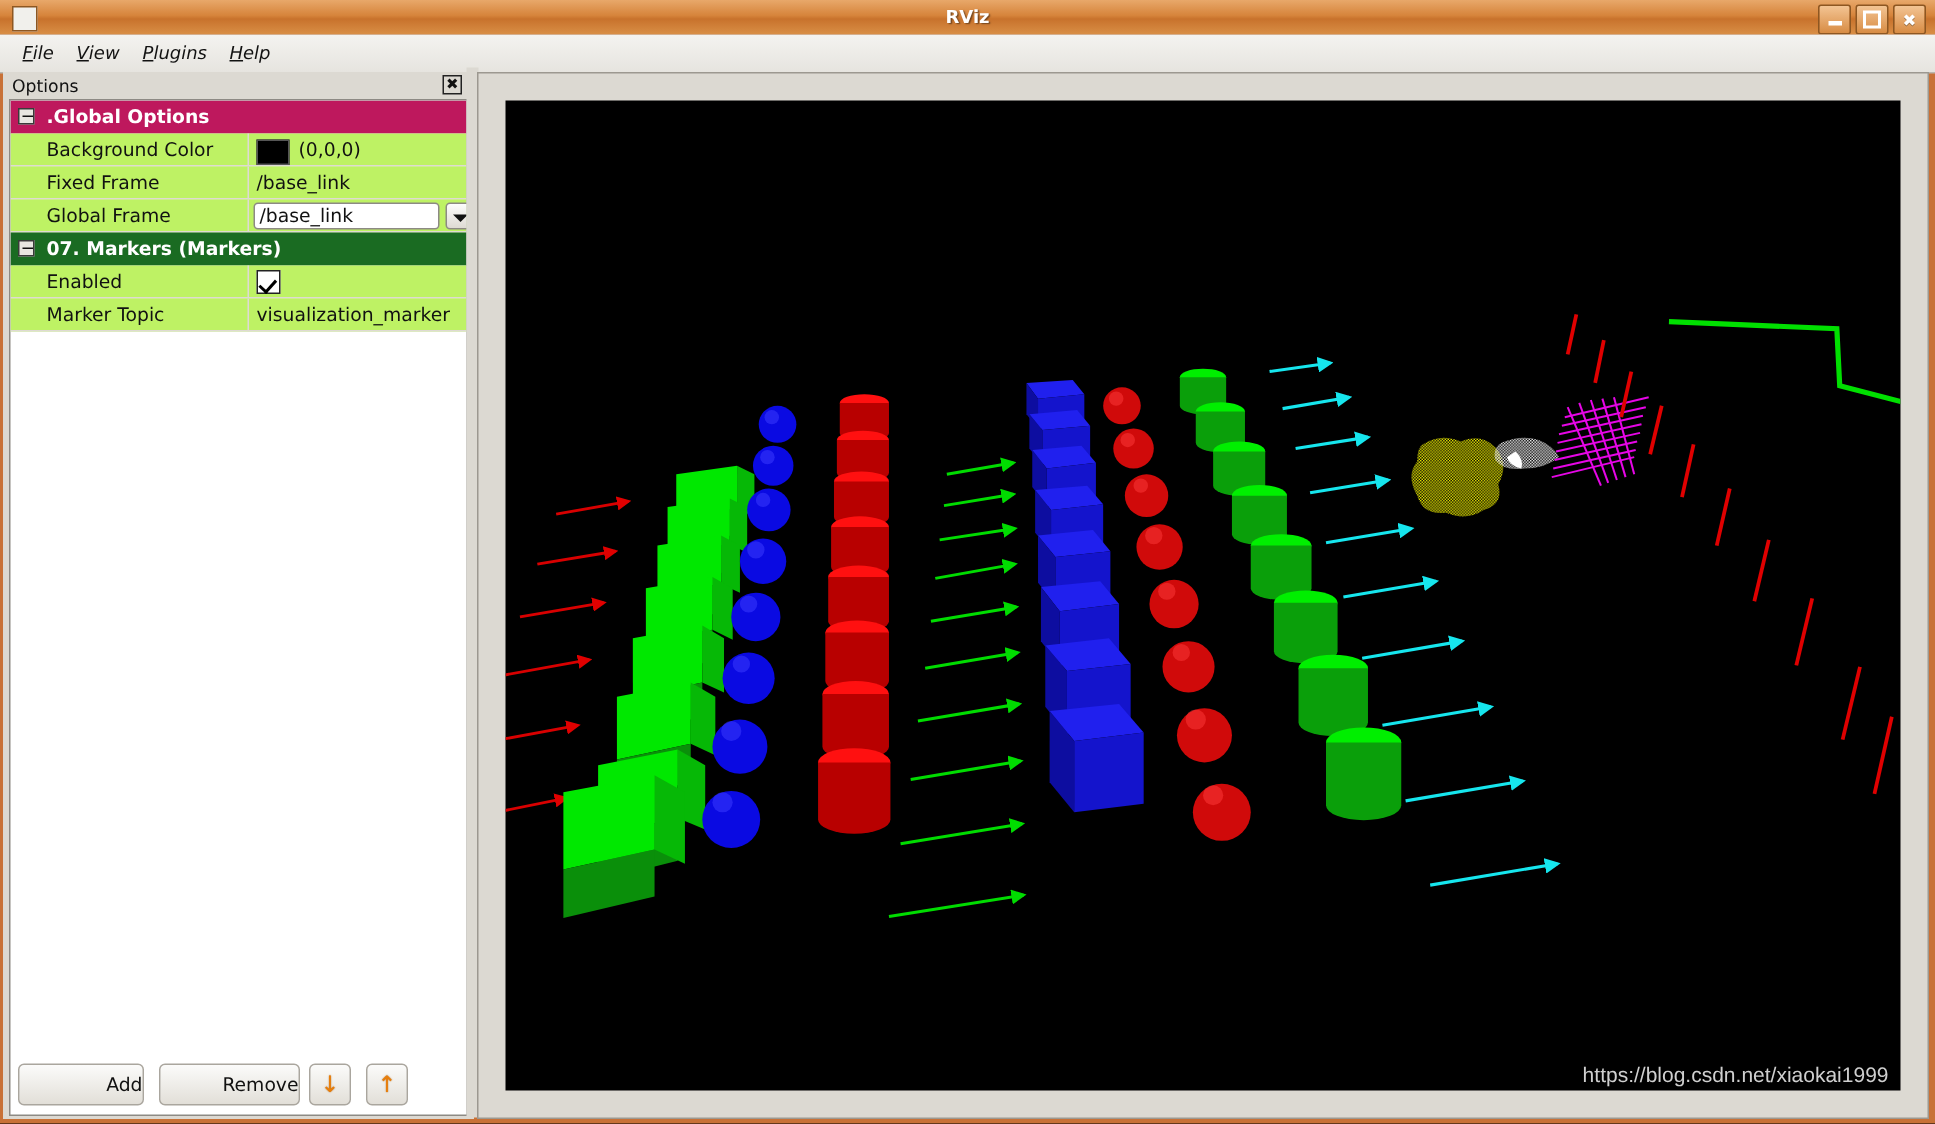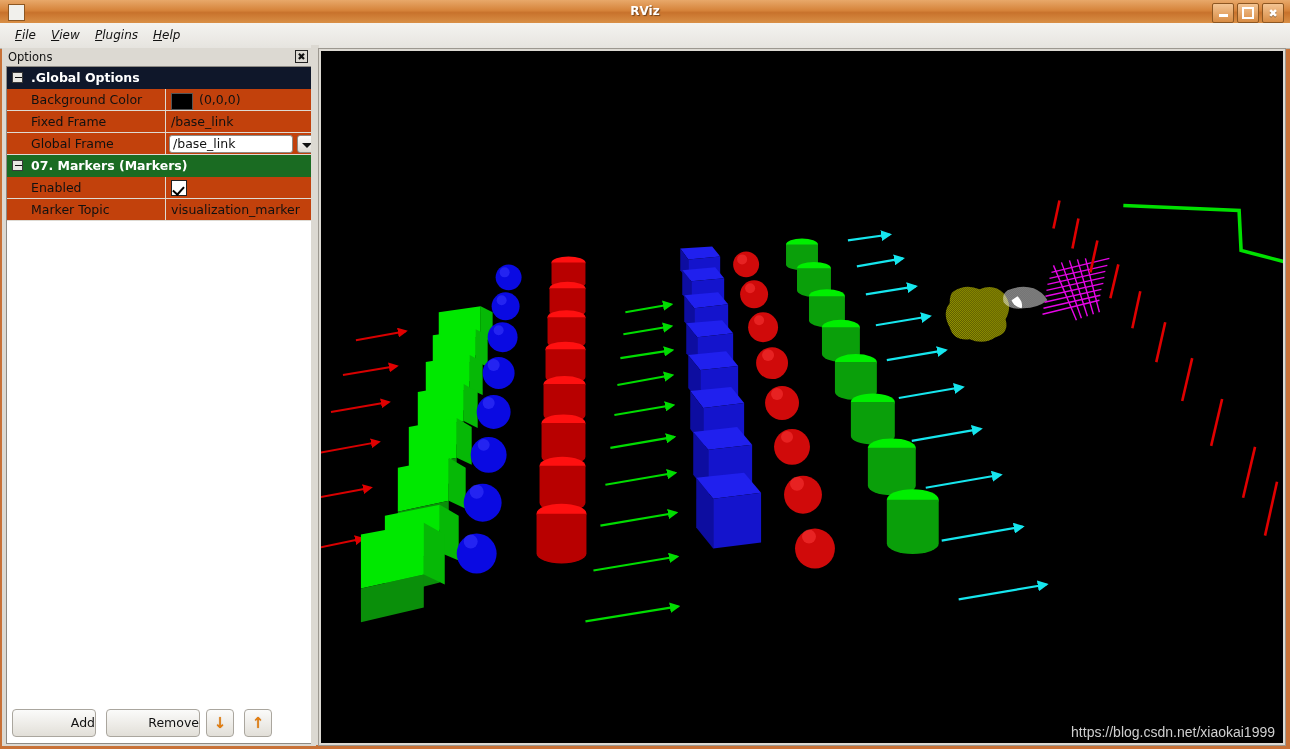--- a/index.html
+++ b/index.html
@@ -72,23 +72,23 @@
     font-size:10px;line-height:11px;text-align:center;color:#111;
     background:#dcd9d2;font-weight:bold;
   }
   .tree{
     position:absolute;left:4px;top:18px;width:306px;height:678px;
     background:#fff;border:1px solid #8d8a84;box-sizing:border-box;
     overflow:hidden;
   }
   .row{position:relative;height:22px;width:100%;box-sizing:border-box;}
   .row.group{color:#fff;font-weight:bold;font-size:12.5px;}
-  .row.group.blue{background:#0f172a;}
+  .row.group.blue{background:#be185d;}
   .row.group.green{background:#1a6b22;}
-  .row.prop{border-bottom:1px solid #dedad3;background:#c2410c;}
+  .row.prop{border-bottom:1px solid #dedad3;background:#bef264;}
   .expander{
     position:absolute;left:5px;top:5px;width:11px;height:11px;
     background:#e8e6e1;border:1px solid #3a3a3a;box-sizing:border-box;
   }
   .expander:after{
     content:"";position:absolute;left:2px;top:4px;width:7px;height:1px;background:#111;
   }
   .group-label{position:absolute;left:24px;top:0;height:22px;line-height:22px;}
   .prop-name{
     position:absolute;left:24px;top:0;height:22px;line-height:22px;
@@ -152,21 +152,21 @@
     position:absolute;left:311px;top:45px;width:8px;height:700px;background:#dcd9d2;
   }
   .splitter-dots{
     position:absolute;left:313px;top:372px;width:3px;height:48px;
     background:repeating-linear-gradient(to bottom,#a8a49c 0 1px,transparent 1px 3px);
   }
   
   .render-wrap{
     position:absolute;left:318px;top:48px;width:968px;height:698px;
     background:#dcd9d2;border:1px solid #9c9890;box-sizing:border-box;
-    padding:2px;
+    padding:18px;
   }
   .render{
     position:relative;width:100%;height:100%;background:#000;overflow:hidden;
   }
   .watermark{
     position:absolute;right:8px;bottom:3px;
     font-size:14px;color:#cfcfcf;font-family:"Liberation Sans",sans-serif;
   }
   svg.scene{position:absolute;left:0;top:0;width:100%;height:100%;display:block;}
 </style>

